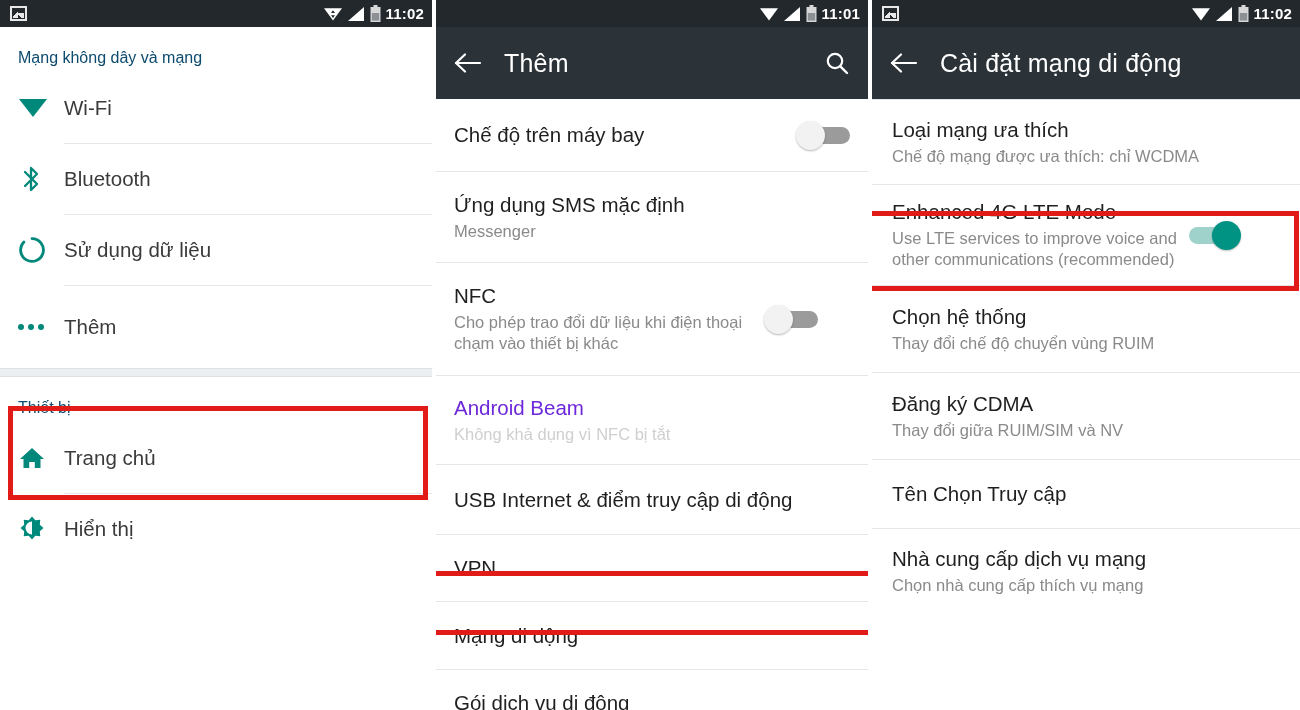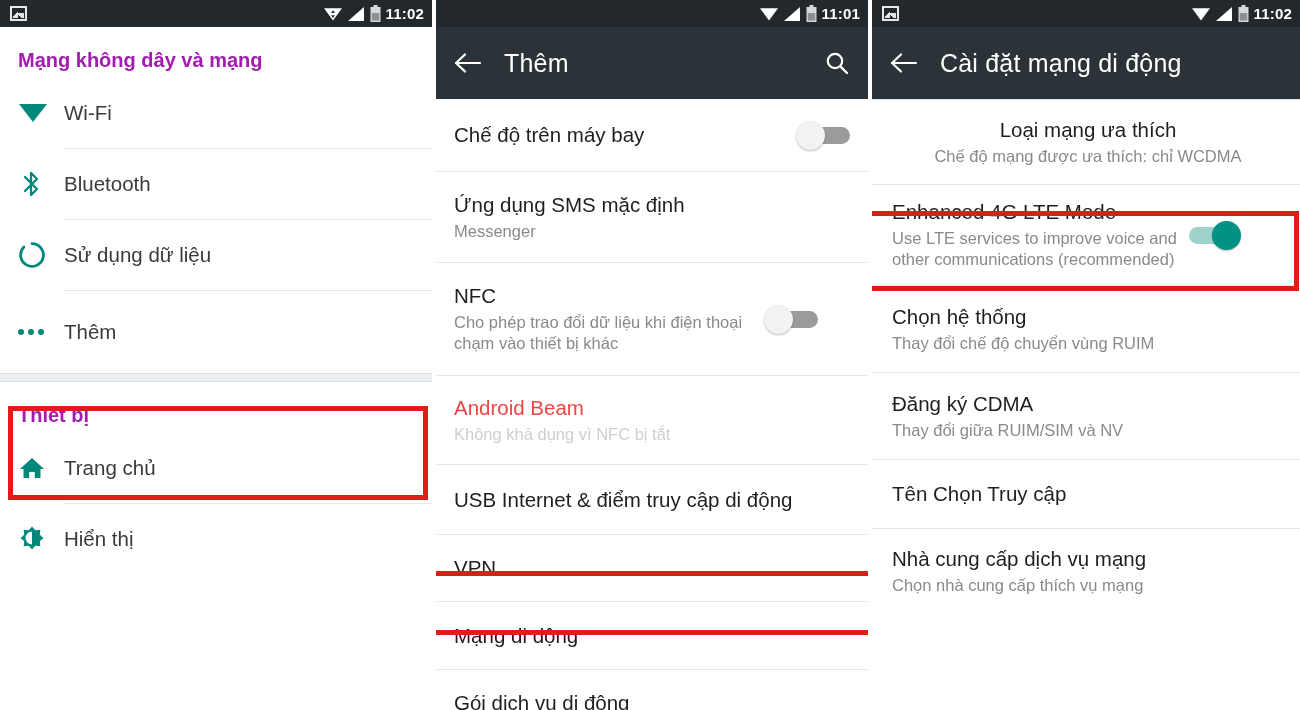--- a/index.html
+++ b/index.html
@@ -63,23 +63,23 @@
     font-weight: normal;
     letter-spacing: .2px;
     white-space: nowrap;
   }
   .appbar .spacer { flex: 1 1 auto; }
   .appbar .search { display:flex; align-items:center; cursor:pointer; }
 
   
   .list { background:#ffffff; }
   .section-head {
-    color: #a21caf;
-    font-size: 20px;
-    font-weight: bold;
+    color: #0c4a6e;
+    font-size: 16px;
+    font-weight: normal;
     padding: 22px 0 6px 18px;
   }
   .group-sep { height: 9px; background: #eceff1; border-top:1px solid #e0e0e0; border-bottom:1px solid #e0e0e0;}
 
   .row {
     display: flex;
     align-items: center;
     padding: 0 16px 0 18px;
     min-height: 70px;
     position: relative;
@@ -96,21 +96,21 @@
     color: #3a3a3a;
     line-height: 1.25;
   }
   .row .rlabel.dark { color: #1f1f1f; }
   .row .rsub {
     font-size: 16.5px;
     color: #8a8a8a;
     line-height: 1.3;
     margin-top: 3px;
   }
-  .row.disabled .rlabel { color: #ef4444; }
+  .row.disabled .rlabel { color: #6d28d9; }
   .row.disabled .rsub { color: #cfcfcf; }
 
   .divider { height: 1px; background: #e6e6e6; margin-left: 64px; }
   .divider.p2 { margin-left: 0; }
 
   
   .toggle { flex: 0 0 auto; width: 56px; height: 30px; position: relative; margin-left: 10px; cursor:pointer;}
   .toggle .track {
     position: absolute; left: 12px; top: 7px; width: 42px; height: 17px;
     border-radius: 9px; background: #9b9b9b;
@@ -393,21 +393,21 @@
           <polyline points="11,2.5 2,11 11,19.5" fill="none" stroke="#ffffff" stroke-width="2.2" stroke-linecap="round" stroke-linejoin="round"></polyline>
         </svg>
       </div>
       <div class="title">Cài đặt mạng di động</div>
     </div>
 
     <div class="list">
 
       <div class="divider p2"></div>
 
-      <div class="row" style="min-height:84px; padding-left:20px;text-align:center;">
+      <div class="row" style="min-height:84px; padding-left:20px;">
         <div class="txt">
           <div class="rlabel dark">Loại mạng ưa thích</div>
           <div class="rsub">Chế độ mạng được ưa thích: chỉ WCDMA</div>
         </div>
       </div>
       <div class="divider p2"></div>
 
       <div class="row" style="min-height:100px; padding-left:20px;">
         <div class="txt" style="max-width:285px">
           <div class="rlabel dark">Enhanced 4G LTE Mode</div>

